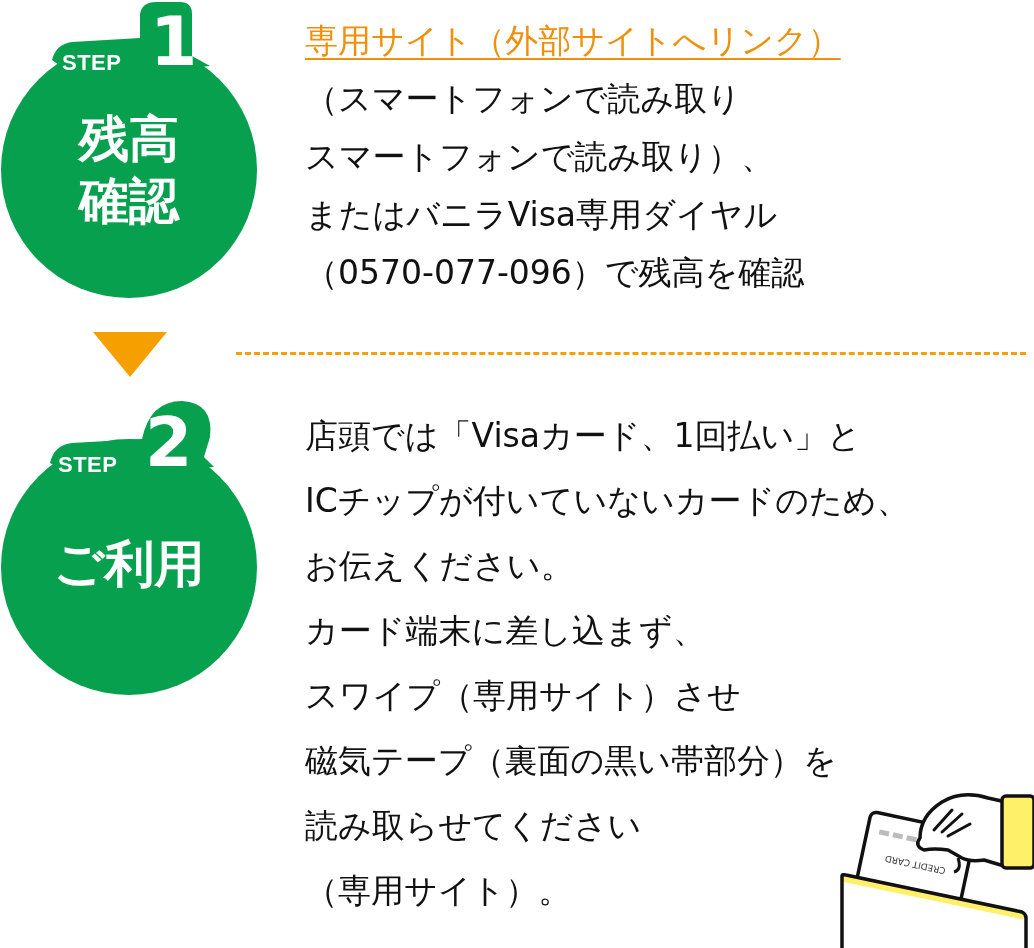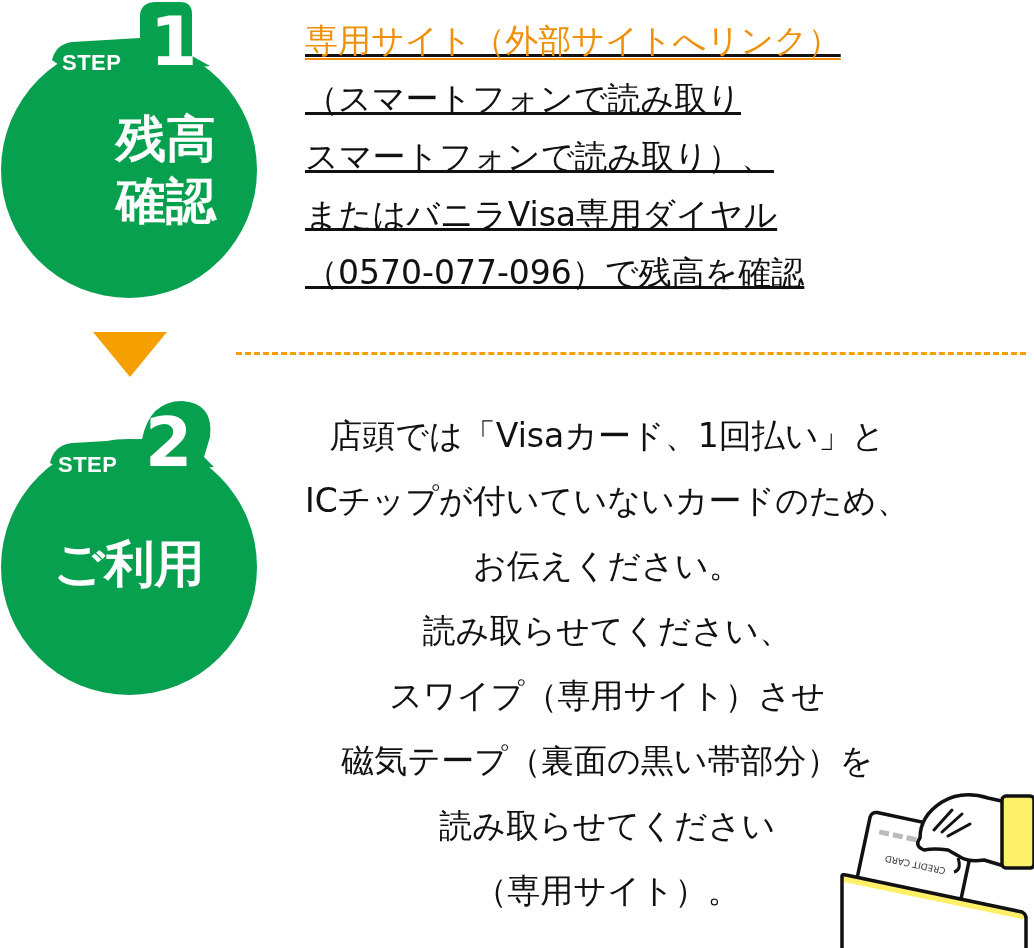--- a/index.html
+++ b/index.html
@@ -51,22 +51,22 @@
     #badge1 { top: 0; height: 300px; }
     #badge2 { top: 395px; height: 305px; }
 
     .step-text {
       position: absolute;
       left: 305px;
       font-size: 33px;
       line-height: 58px;
       white-space: nowrap;
     }
-    #step1-text { top: 12px; text-decoration: underline; }
-    #step2-text { top: 403px; line-height: 65px; text-align: center; }
+    #step1-text { top: 12px; }
+    #step2-text { top: 403px; line-height: 65px; }
 
     .ext-link {
       color: #f0900a;
       text-decoration: underline;
       text-decoration-thickness: 2px;
       text-underline-offset: 6px;
       cursor: pointer;
     }
 
     #arrow-down {
@@ -98,21 +98,21 @@
 </head>
 <body>
 
 <div id="badge1" class="badge">
   <svg width="258" height="300" viewBox="0 0 258 300">
     <circle cx="129" cy="170" r="128" fill="#06a04e"></circle>
     <path d="M52 60 Q56 44 72 42 L140 38 L140 14 Q142 2 156 2 L180 2 Q192 2 192 14 L192 56 L210 66 L80 80 Z" fill="#06a04e"></path>
   </svg>
   <span class="step-label" style="left:62px; top:50px;">STEP</span>
   <span class="step-num" style="left:150px; top:8px;">1</span>
-  <div class="badge-title" style="top:108px;padding-left:37px;">残高
+  <div class="badge-title" style="top:108px;">残高
 確認</div>
 </div>
 
 <div id="step1-text" class="step-text">
   <div><a class="ext-link">専用サイト（外部サイトへリンク）</a></div>
   <div>（スマートフォンで読み取り</div>
   <div>スマートフォンで読み取り）、</div>
   <div>またはバニラVisa専用ダイヤル</div>
   <div>（0570-077-096）で残高を確認</div>
 </div>
@@ -127,21 +127,21 @@
   </svg>
   <span class="step-label" style="left:58px; top:57px;">STEP</span>
   <span class="step-num" style="left:145px; top:14px;">2</span>
   <div class="badge-title" style="top:138px;">ご利用</div>
 </div>
 
 <div id="step2-text" class="step-text">
   <div>店頭では「Visaカード、1回払い」と</div>
   <div>ICチップが付いていないカードのため、</div>
   <div>お伝えください。</div>
-  <div>読み取らせてください、</div>
+  <div>カード端末に差し込まず、</div>
   <div>スワイプ（専用サイト）させ</div>
   <div>磁気テープ（裏面の黒い帯部分）を</div>
   <div>読み取らせてください</div>
   <div>（専用サイト）。</div>
 </div>
 
 <div id="illustration">
   <svg width="196" height="168" viewBox="0 0 196 168">
 
     <g transform="rotate(12 70 80)">

